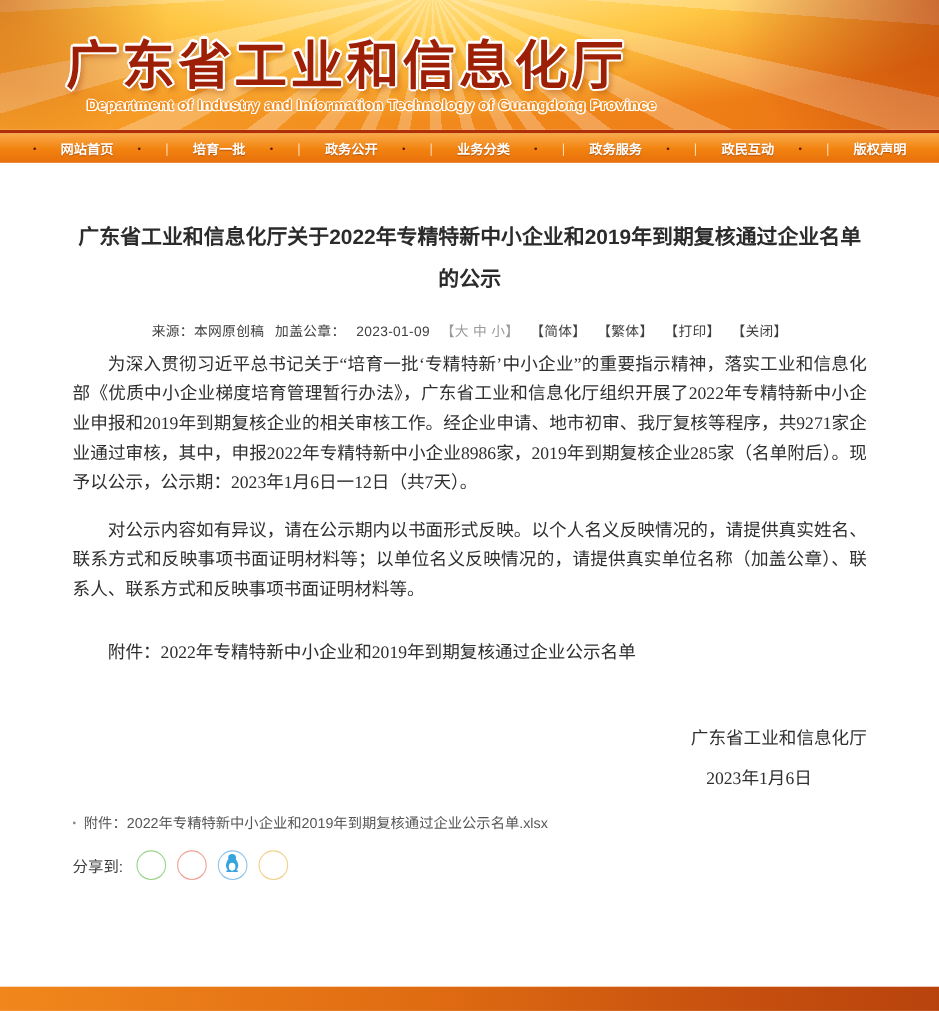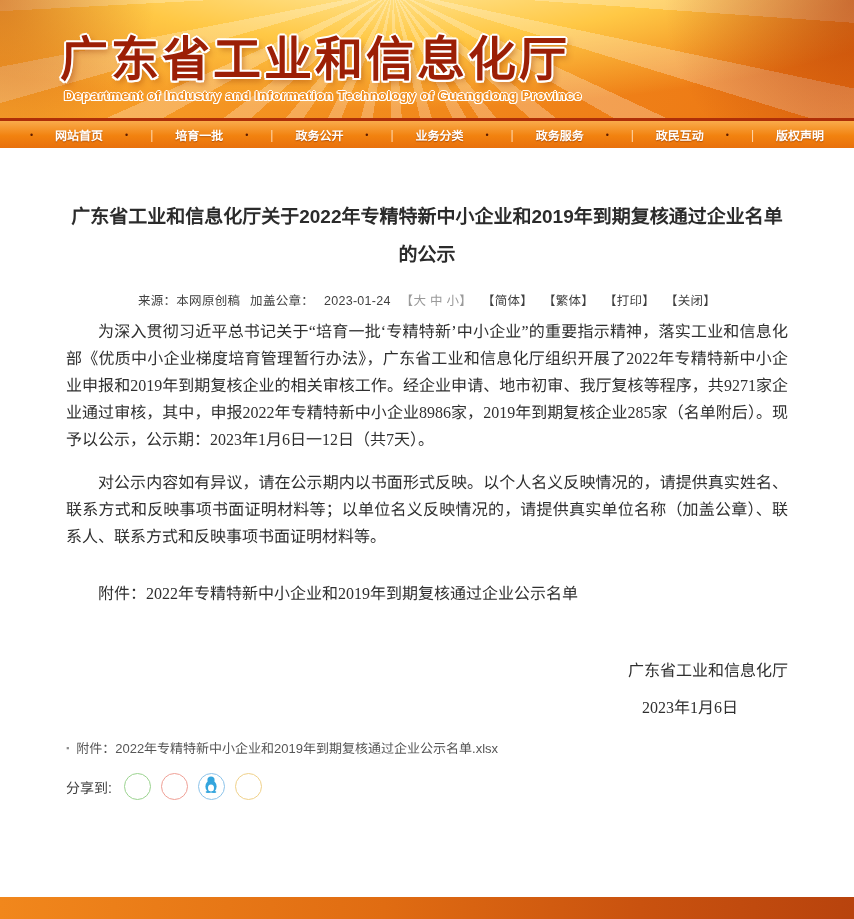--- a/index.html
+++ b/index.html
@@ -20,21 +20,21 @@
   }
   .banner h1 {
     position:absolute; left:60px; top:20px;
     font-size:48px; font-weight:900; letter-spacing:3px; color:#9c1f06;
     text-shadow:
       2px 0 0 #fff, -2px 0 0 #fff, 0 2px 0 #fff, 0 -2px 0 #fff,
       1.5px 1.5px 0 #fff, -1.5px 1.5px 0 #fff, 1.5px -1.5px 0 #fff, -1.5px -1.5px 0 #fff,
       3px 4px 6px rgba(140,40,0,.45);
   }
   .banner .subtitle {
-    position:absolute; left:64px; top:88px;
+    position:absolute; left:79px; top:88px;
     font-size:13.5px; font-weight:bold; color:#f08a1a; letter-spacing:.4px;
     text-shadow:1px 0 0 #fff,-1px 0 0 #fff,0 1px 0 #fff,0 -1px 0 #fff,1px 1px 0 #fff,-1px 1px 0 #fff;
   }
   
   .nav {
     height:30px; border-top:3px solid #ae2f08;
     background:linear-gradient(#f9ab4b 0%, #f2820f 55%, #e8700c 100%);
     display:flex; align-items:center; justify-content:space-evenly;
     padding:0 8px;
   }
@@ -120,21 +120,21 @@
   <a>版权声明</a>
 </nav>
 
 <main class="content">
 
   <h2 class="article-title">广东省工业和信息化厅关于2022年专精特新中小企业和2019年到期复核通过企业名单的公示</h2>
 
   <div class="meta">
     <span>来源：本网原创稿</span>
     <span>加盖公章：</span>
-    <span>2023-01-24</span>
+    <span>2023-01-09</span>
     <span class="tool dim">【大 中 小】</span>
     <span class="tool">【简体】</span>
     <span class="tool">【繁体】</span>
     <span class="tool">【打印】</span>
     <span class="tool">【关闭】</span>
   </div>
 
   <p class="para first body-serif">为深入贯彻习近平总书记关于“培育一批‘专精特新’中小企业”的重要指示精神，落实工业和信息化部《优质中小企业梯度培育管理暂行办法》，广东省工业和信息化厅组织开展了2022年专精特新中小企业申报和2019年到期复核企业的相关审核工作。经企业申请、地市初审、我厅复核等程序，共9271家企业通过审核，其中，申报2022年专精特新中小企业8986家，2019年到期复核企业285家（名单附后）。现予以公示，公示期：2023年1月6日一12日（共7天）。</p>
   <p class="para body-serif">对公示内容如有异议，请在公示期内以书面形式反映。以个人名义反映情况的，请提供真实姓名、联系方式和反映事项书面证明材料等；以单位名义反映情况的，请提供真实单位名称（加盖公章）、联系人、联系方式和反映事项书面证明材料等。</p>
 

